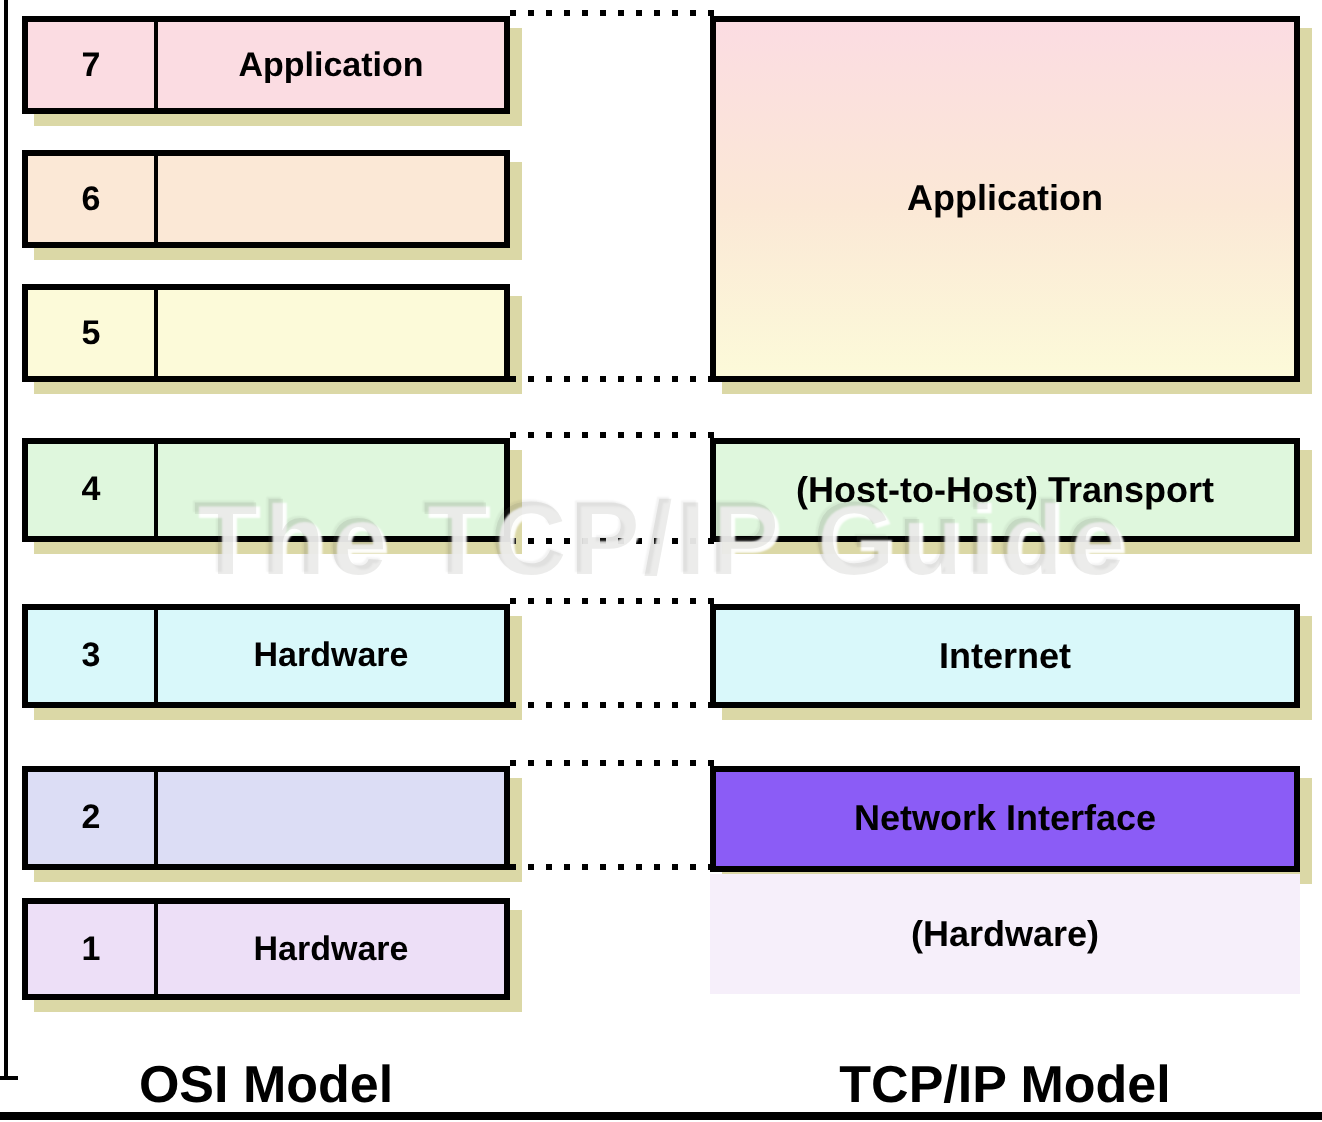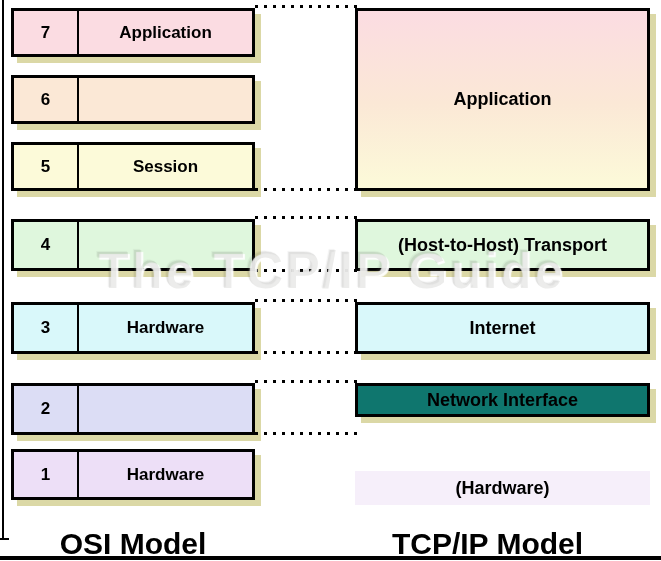--- a/index.html
+++ b/index.html
@@ -48,66 +48,65 @@
   .watermark {
     position:absolute; left:0; right:0; top:240px; z-index:6;
     text-align:center; white-space:nowrap; pointer-events:none;
     font-size:52px; font-weight:bold; letter-spacing:2px;
     color:rgba(110,105,100,0.13);
     text-shadow:2px 2px 1px rgba(255,255,255,0.95), -1px -1px 1px rgba(0,0,0,0.05);
   }
 
   
   .col-title {
-    position:absolute; top:527px; font-size:30px; font-weight:bold;
+    position:absolute; top:527px; font-size:26px; font-weight:bold;
     text-align:center; z-index:2;
   }
   .osi-title { left:11px;  width:244px; }
-  .tcp-title { left:340px; width:295px; }
+  .tcp-title { left:355px; width:295px; }
 </style>
 </head>
 <body>
 
 <div class="canvas">
 
   <div class="frame-left"></div>
   <div class="frame-tick"></div>
   <div class="frame-bottom"></div>
 
   <div class="osi-box" style="top: 8px; height: 49px; background: rgb(251, 220, 226);">
     <div class="osi-num">7</div>
     <div class="osi-label">Application</div>
   </div>
   <div class="osi-box" style="top: 75px; height: 49px; background: rgb(251, 232, 214);">
     <div class="osi-num">6</div>
   </div>
   <div class="osi-box" style="top: 142px; height: 49px; background: rgb(252, 250, 217);">
     <div class="osi-num">5</div>
-    <div class="osi-label">Session</div>
   </div>
   <div class="osi-box" style="top: 219px; height: 52px; background: rgb(223, 247, 221);">
     <div class="osi-num">4</div>
   </div>
   <div class="osi-box" style="top: 302px; height: 52px; background: rgb(217, 248, 250);">
     <div class="osi-num">3</div>
     <div class="osi-label">Hardware</div>
   </div>
   <div class="osi-box" style="top: 383px; height: 52px; background: rgb(220, 221, 245);">
     <div class="osi-num">2</div>
   </div>
   <div class="osi-box" style="top: 449px; height: 51px; background: rgb(237, 223, 247);">
     <div class="osi-num">1</div>
     <div class="osi-label">Hardware</div>
   </div>
 
   <div class="tcp-box" style="top: 8px; height: 183px; background: linear-gradient(rgb(251, 220, 226) 0%, rgb(251, 232, 214) 52%, rgb(252, 250, 217) 100%);">Application</div>
   <div class="tcp-box" style="top: 302px; height: 52px; background: rgb(217, 248, 250);">Internet</div>
   <div class="tcp-box" style="top: 219px; height: 52px; background: rgb(223, 247, 221);">(Host-to-Host) Transport</div>
-  <div class="tcp-box" style="top: 383px; height: 34px; background: #0f766e;">Network Interface</div>
-  <div class="tcp-box tcp-hw" style="top: 471px; height: 34px; background: rgb(246, 239, 250);">(Hardware)</div>
+  <div class="tcp-box" style="top: 383px; height: 53px; background: #8b5cf6;">Network Interface</div>
+  <div class="tcp-box tcp-hw" style="top: 437px; height: 60px; background: rgb(246, 239, 250);">(Hardware)</div>
 
   <div class="dots" style="top:5px"></div>
   <div class="dots" style="top:188px"></div>
   <div class="dots" style="top:216px"></div>
   <div class="dots" style="top:269px"></div>
   <div class="dots" style="top:299px"></div>
   <div class="dots" style="top:351px"></div>
   <div class="dots" style="top:380px"></div>
   <div class="dots" style="top:432px"></div>
 

